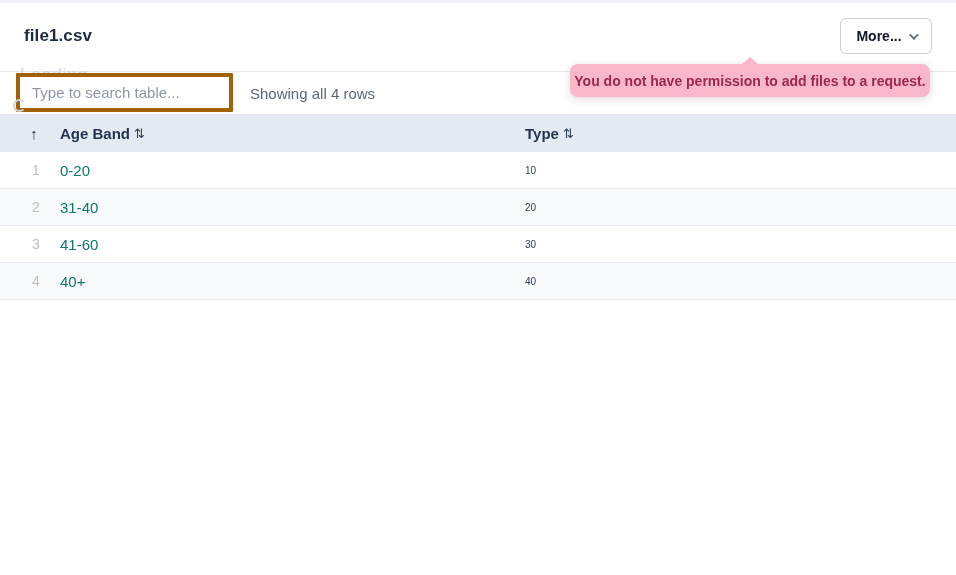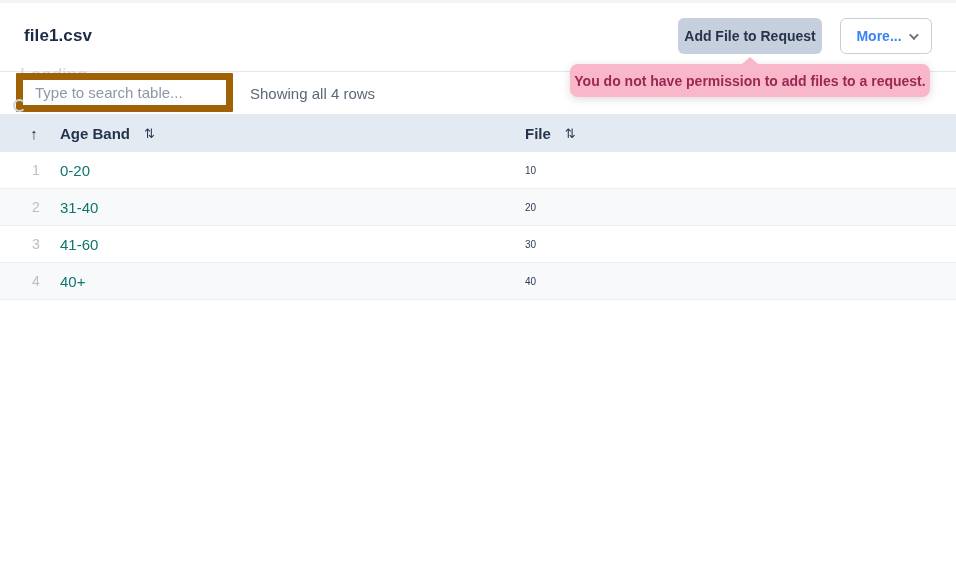--- a/index.html
+++ b/index.html
@@ -37,21 +37,21 @@
     font-size: 14px; font-weight: 600; color: #26344b;
     cursor: pointer;
   }
 
   .btn-more {
     position: absolute; left: 840px; top: 18px;
     width: 92px; height: 36px;
     background: #ffffff;
     border: 1px solid #c9ced6; border-radius: 6px;
     font-family: "Liberation Sans", sans-serif;
-    font-size: 14px; font-weight: 700; color: #3b82f6;
+    font-size: 14px; font-weight: 700; color: #0f172a;
     cursor: pointer;
     display: inline-flex; align-items: center; justify-content: center; gap: 7px;
   }
   .chevron-down {
     width: 7px; height: 7px;
     border-right: 2px solid #6b7482;
     border-bottom: 2px solid #6b7482;
     transform: rotate(45deg) translateY(-2px);
     display: inline-block;
   }
@@ -92,21 +92,21 @@
     position: absolute; left: 13px; top: 99px;
     width: 13px; height: 13px;
     border: 2px solid #cfd4db;
     border-right-color: transparent;
     border-radius: 50%;
     z-index: 3;
   }
   .search-input {
     position: absolute; left: 16px; top: 73px;
     width: 217px; height: 39px;
-    border: 7px solid #a16207; border-radius: 1px;
+    border: 4px solid #a16207; border-radius: 1px;
     background: #ffffff;
     padding: 0 12px;
     font-family: "Liberation Sans", sans-serif;
     font-size: 15px; color: #2e3d55;
     z-index: 2; outline: none;
   }
   .search-input::placeholder { color: #8e97a6; opacity: 1; }
 
   .row-count {
     position: absolute; left: 250px; top: 85px;
@@ -122,21 +122,21 @@
     height: 38px; background: #e3eaf2;
     display: flex; align-items: center;
   }
   .sort-current-icon {
     position: absolute; left: 24px; width: 20px; text-align: center;
     font-size: 15px; font-weight: 700; color: #22324c;
     cursor: pointer;
   }
   .col-head {
     position: absolute;
-    display: inline-flex; align-items: center; gap: 14px;
+    display: inline-flex; align-items: center; gap: 4px;
     font-size: 15px; font-weight: 700; color: #24344e;
     cursor: pointer;
   }
   .col-head.age-band { left: 60px; }
   .col-head.mean { left: 525px; }
   .sort-toggle-icon {
     font-size: 13px; font-weight: 400; color: #2c3b52;
   }
 
   .trow {
@@ -155,21 +155,20 @@
   .cell-mean { position: absolute; left: 525px; font-size: 10px; color: #2e3d55; }
 </style>
 </head>
 <body>
 
 <div class="page">
   <div class="top-strip"></div>
 
   <div class="page-title">file1.csv</div>
 
-  <button class="btn-add-file">Add File to Request</button>
 
   <button class="btn-more">
     <span>More...</span>
     <span class="chevron-down"></span>
   </button>
 
   <div class="toolbar-divider"></div>
 
   <div class="tooltip">
     <div class="tooltip-arrow"></div>
@@ -183,21 +182,21 @@
   <div class="row-count">Showing all 4 rows</div>
 
   <div class="table">
     <div class="thead">
       <span class="sort-current-icon">↑</span>
       <span class="col-head age-band">
         <span>Age Band</span>
         <span class="sort-toggle-icon">⇅</span>
       </span>
       <span class="col-head mean">
-        <span>File</span>
+        <span>Type</span>
         <span class="sort-toggle-icon">⇅</span>
       </span>
     </div>
 
     <div class="trow odd">
       <span class="row-num">1</span>
       <span class="cell-age">0-20</span>
       <span class="cell-mean">10</span>
     </div>
     <div class="trow even">

